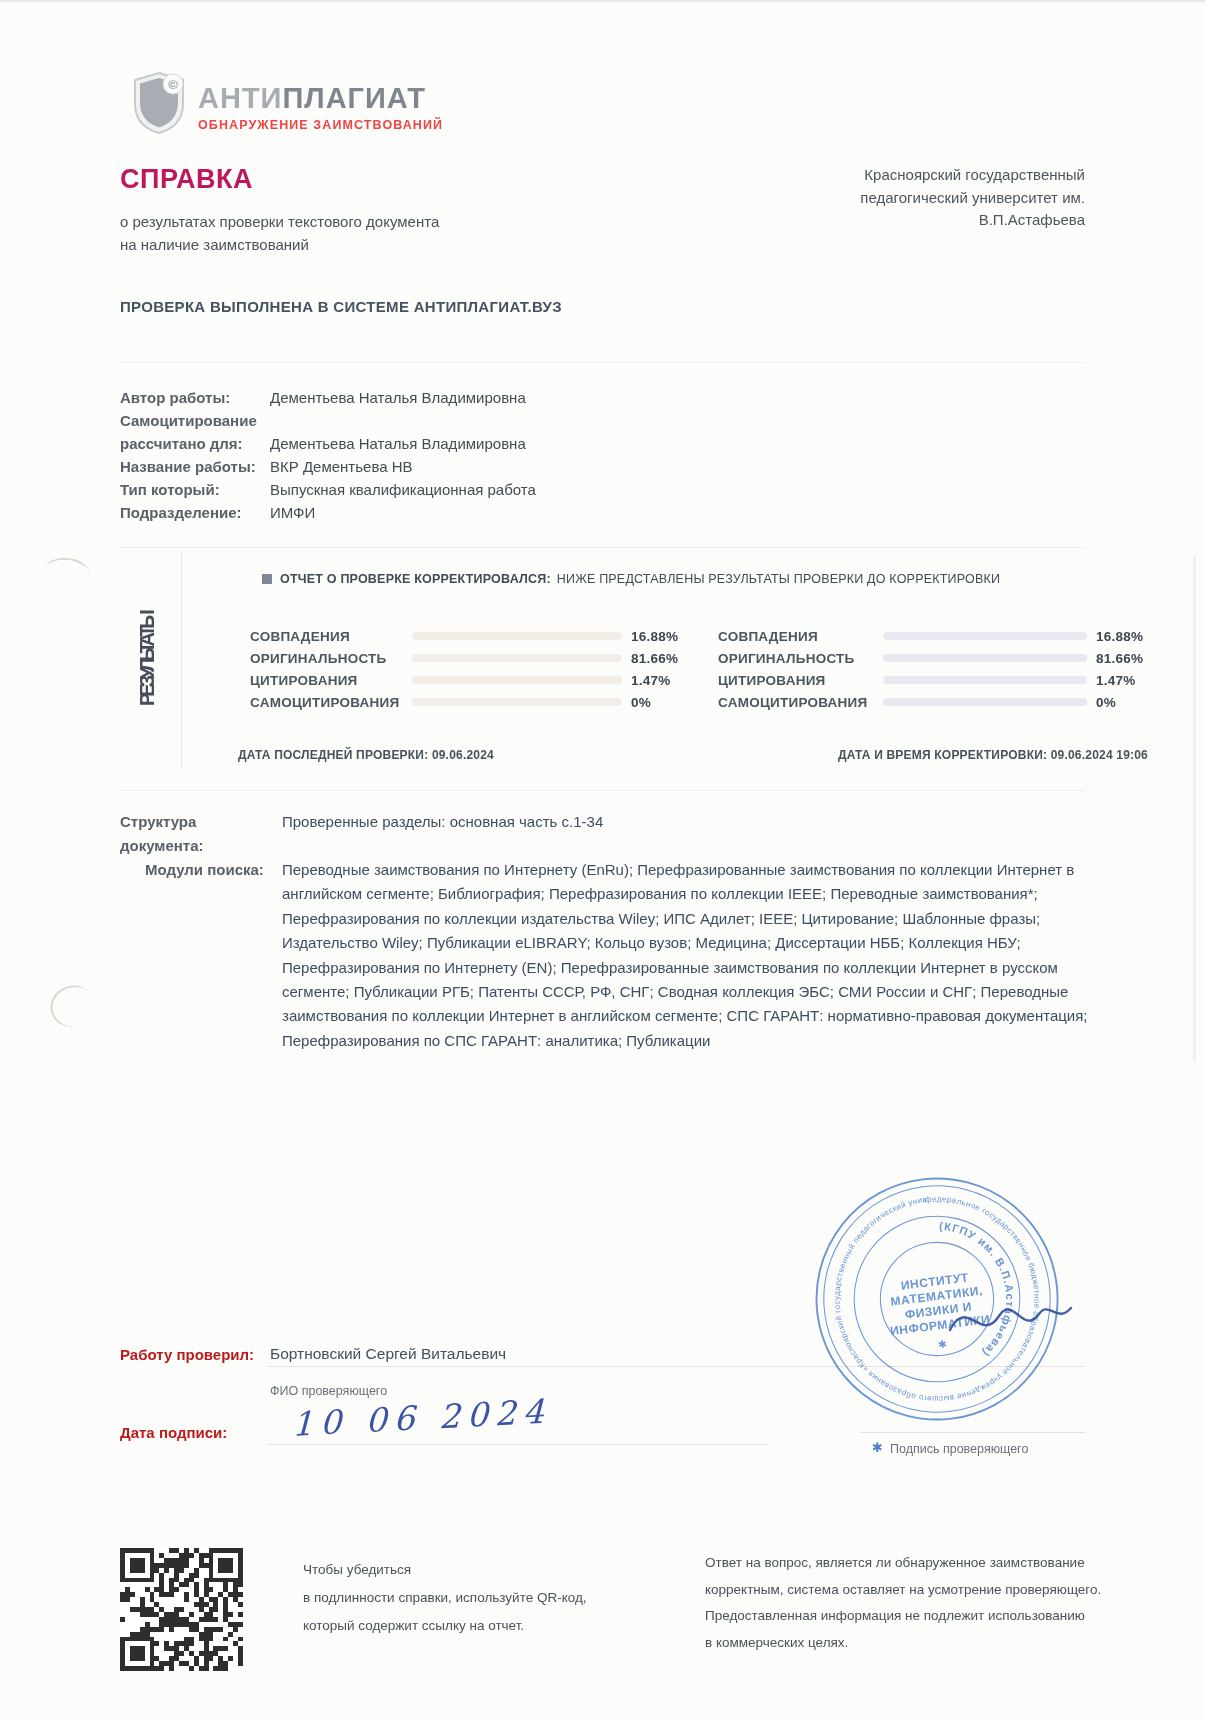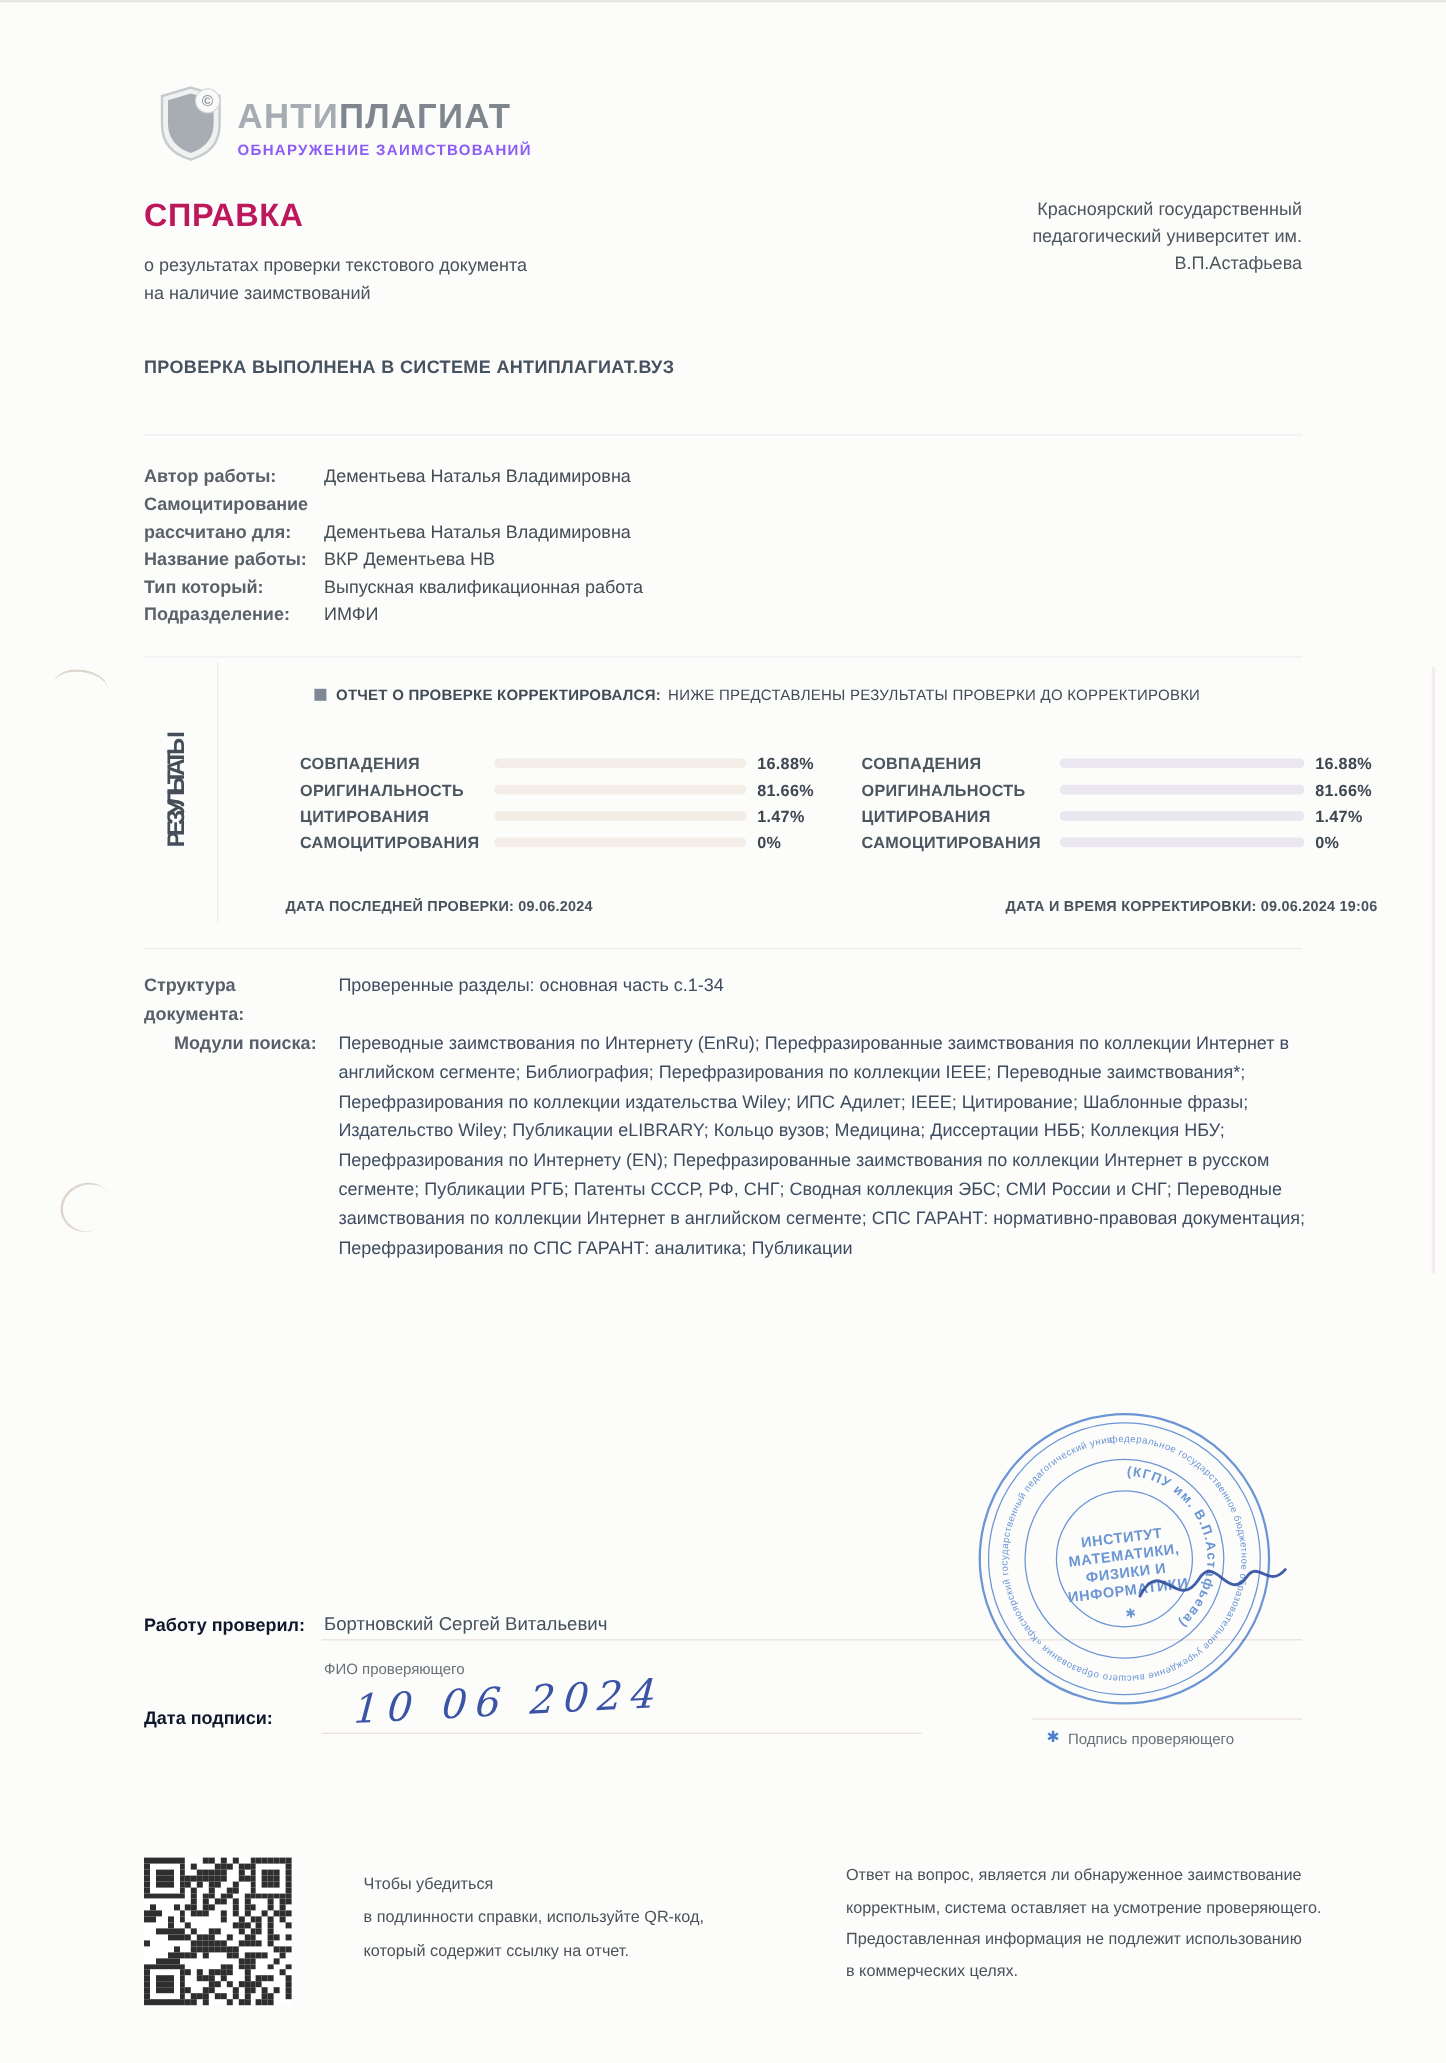--- a/index.html
+++ b/index.html
@@ -12,21 +12,21 @@
   .scan-top{left:0;top:0;width:100%;height:2px;background:#cfcfcd;opacity:.45;}
   .edge-strip{left:1193px;top:556px;width:3px;height:505px;background:#d9b8c6;opacity:.22;}
   .arc1{left:44px;top:558px;width:46px;height:28px;border-top:2px solid #cdbfb0;border-radius:50%;transform:rotate(7deg);opacity:.65;}
   .arc2{left:50px;top:986px;width:42px;height:38px;border-left:2px solid #c9bcae;border-top:2px solid #c9bcae;border-radius:50%;transform:rotate(-28deg);opacity:.6;}
 
   
   .logo-text{left:198px;top:82px;}
   .brand{font-size:29px;font-weight:700;letter-spacing:1px;}
   .brand .anti{color:#a6acb2;}
   .brand .plag{color:#7f868d;}
-  .tagline{margin-top:3px;font-size:12.5px;font-weight:700;letter-spacing:1.1px;color:#8b5cf6;}
+  .tagline{margin-top:3px;font-size:12.5px;font-weight:700;letter-spacing:1.1px;color:#ef4444;}
 
   .university{right:120px;top:164px;text-align:right;font-size:15px;line-height:22.5px;color:#4d555d;}
   .title{left:120px;top:164px;font-size:27px;font-weight:700;letter-spacing:.5px;color:#be185d;}
   .subtitle{left:120px;top:210px;font-size:15px;line-height:23px;color:#4a525a;}
   .sysline{left:120px;top:298px;font-size:15px;font-weight:700;letter-spacing:.3px;color:#46525f;}
 
   .hr{left:120px;width:965px;height:1px;background:#efeceb;}
 
   
   .meta{left:120px;top:386px;display:grid;grid-template-columns:150px 1fr;font-size:15px;line-height:23px;}
@@ -57,21 +57,21 @@
 
   .date-left{left:238px;top:748px;font-size:12px;font-weight:700;color:#47525c;letter-spacing:.2px;}
   .date-right{left:718px;top:748px;width:430px;text-align:right;font-size:12px;font-weight:700;color:#47525c;letter-spacing:.2px;}
 
   
   .sec-label{left:120px;font-size:15px;font-weight:700;line-height:24px;color:#59606a;}
   .sec-value{left:270px;font-size:15px;line-height:24.4px;color:#3f4d60;margin-left:12px;}
   .modules{width:818px;}
 
   
-  .sig-label{left:120px;font-size:15px;font-weight:700;color:#0f172a;}
+  .sig-label{left:120px;font-size:15px;font-weight:700;color:#b91c1c;}
   .sig-value{left:270px;font-size:15.5px;color:#44505c;}
   .uline{height:1px;background:#ecdede;}
   .caption{font-size:12.5px;color:#6b7178;}
   .handwrite{left:295px;top:1398px;font-family:"DejaVu Serif","Liberation Serif",serif;font-style:italic;
              font-size:33px;color:#3b54a6;letter-spacing:7px;transform:rotate(-3deg) skewX(-7deg);}
 
   .stamp{left:806px;top:1168px;width:262px;height:262px;transform:rotate(-7deg);opacity:.82;mix-blend-mode:multiply;}
   .scribble{left:945px;top:1288px;width:130px;height:64px;opacity:.9;}
   .sig-star{left:872px;top:1440px;font-size:13px;color:#4b80cf;font-weight:700;}
 

